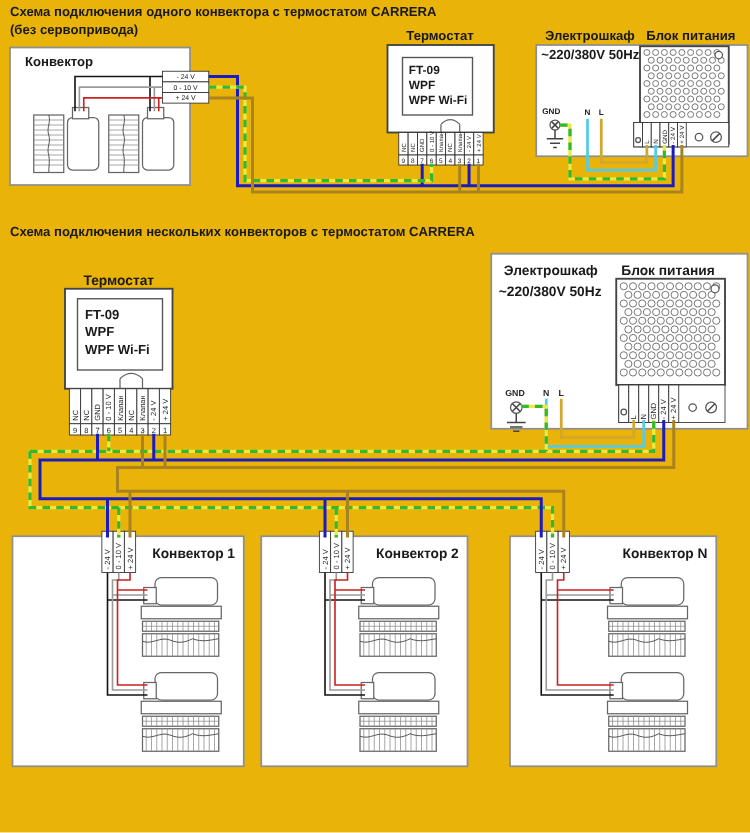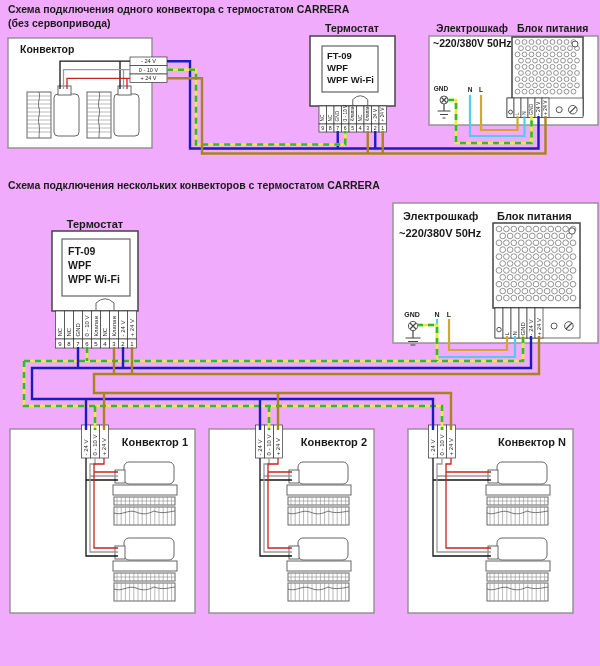--- a/index.html
+++ b/index.html
@@ -1,16 +1,16 @@
 <!DOCTYPE html>
 <html><head>
 <meta charset="utf-8">
 <style>
   html,body{margin:0;padding:0;background:#fff}
-  #stage{position:relative;width:600px;height:666px;background:#f0abfc;font-family:"Liberation Sans",sans-serif}
+  #stage{position:relative;width:600px;height:666px;background:#eab308;font-family:"Liberation Sans",sans-serif}
   svg{display:block}
   text{font-family:"Liberation Sans",sans-serif;fill:#1a1a1a}
   .t-title{font-weight:bold;font-size:10.5px}
   .t-box{font-weight:bold;font-size:10.5px}
   .t-box-lg{font-weight:bold;font-size:11px}
   .t-model{font-weight:bold;font-size:9.5px}
   .t-model-lg{font-weight:bold;font-size:10.5px}
   .t-sm{font-weight:bold;font-size:6.5px}
   .t-sm-lg{font-weight:bold;font-size:7px}
   .tv{fill:#222}

